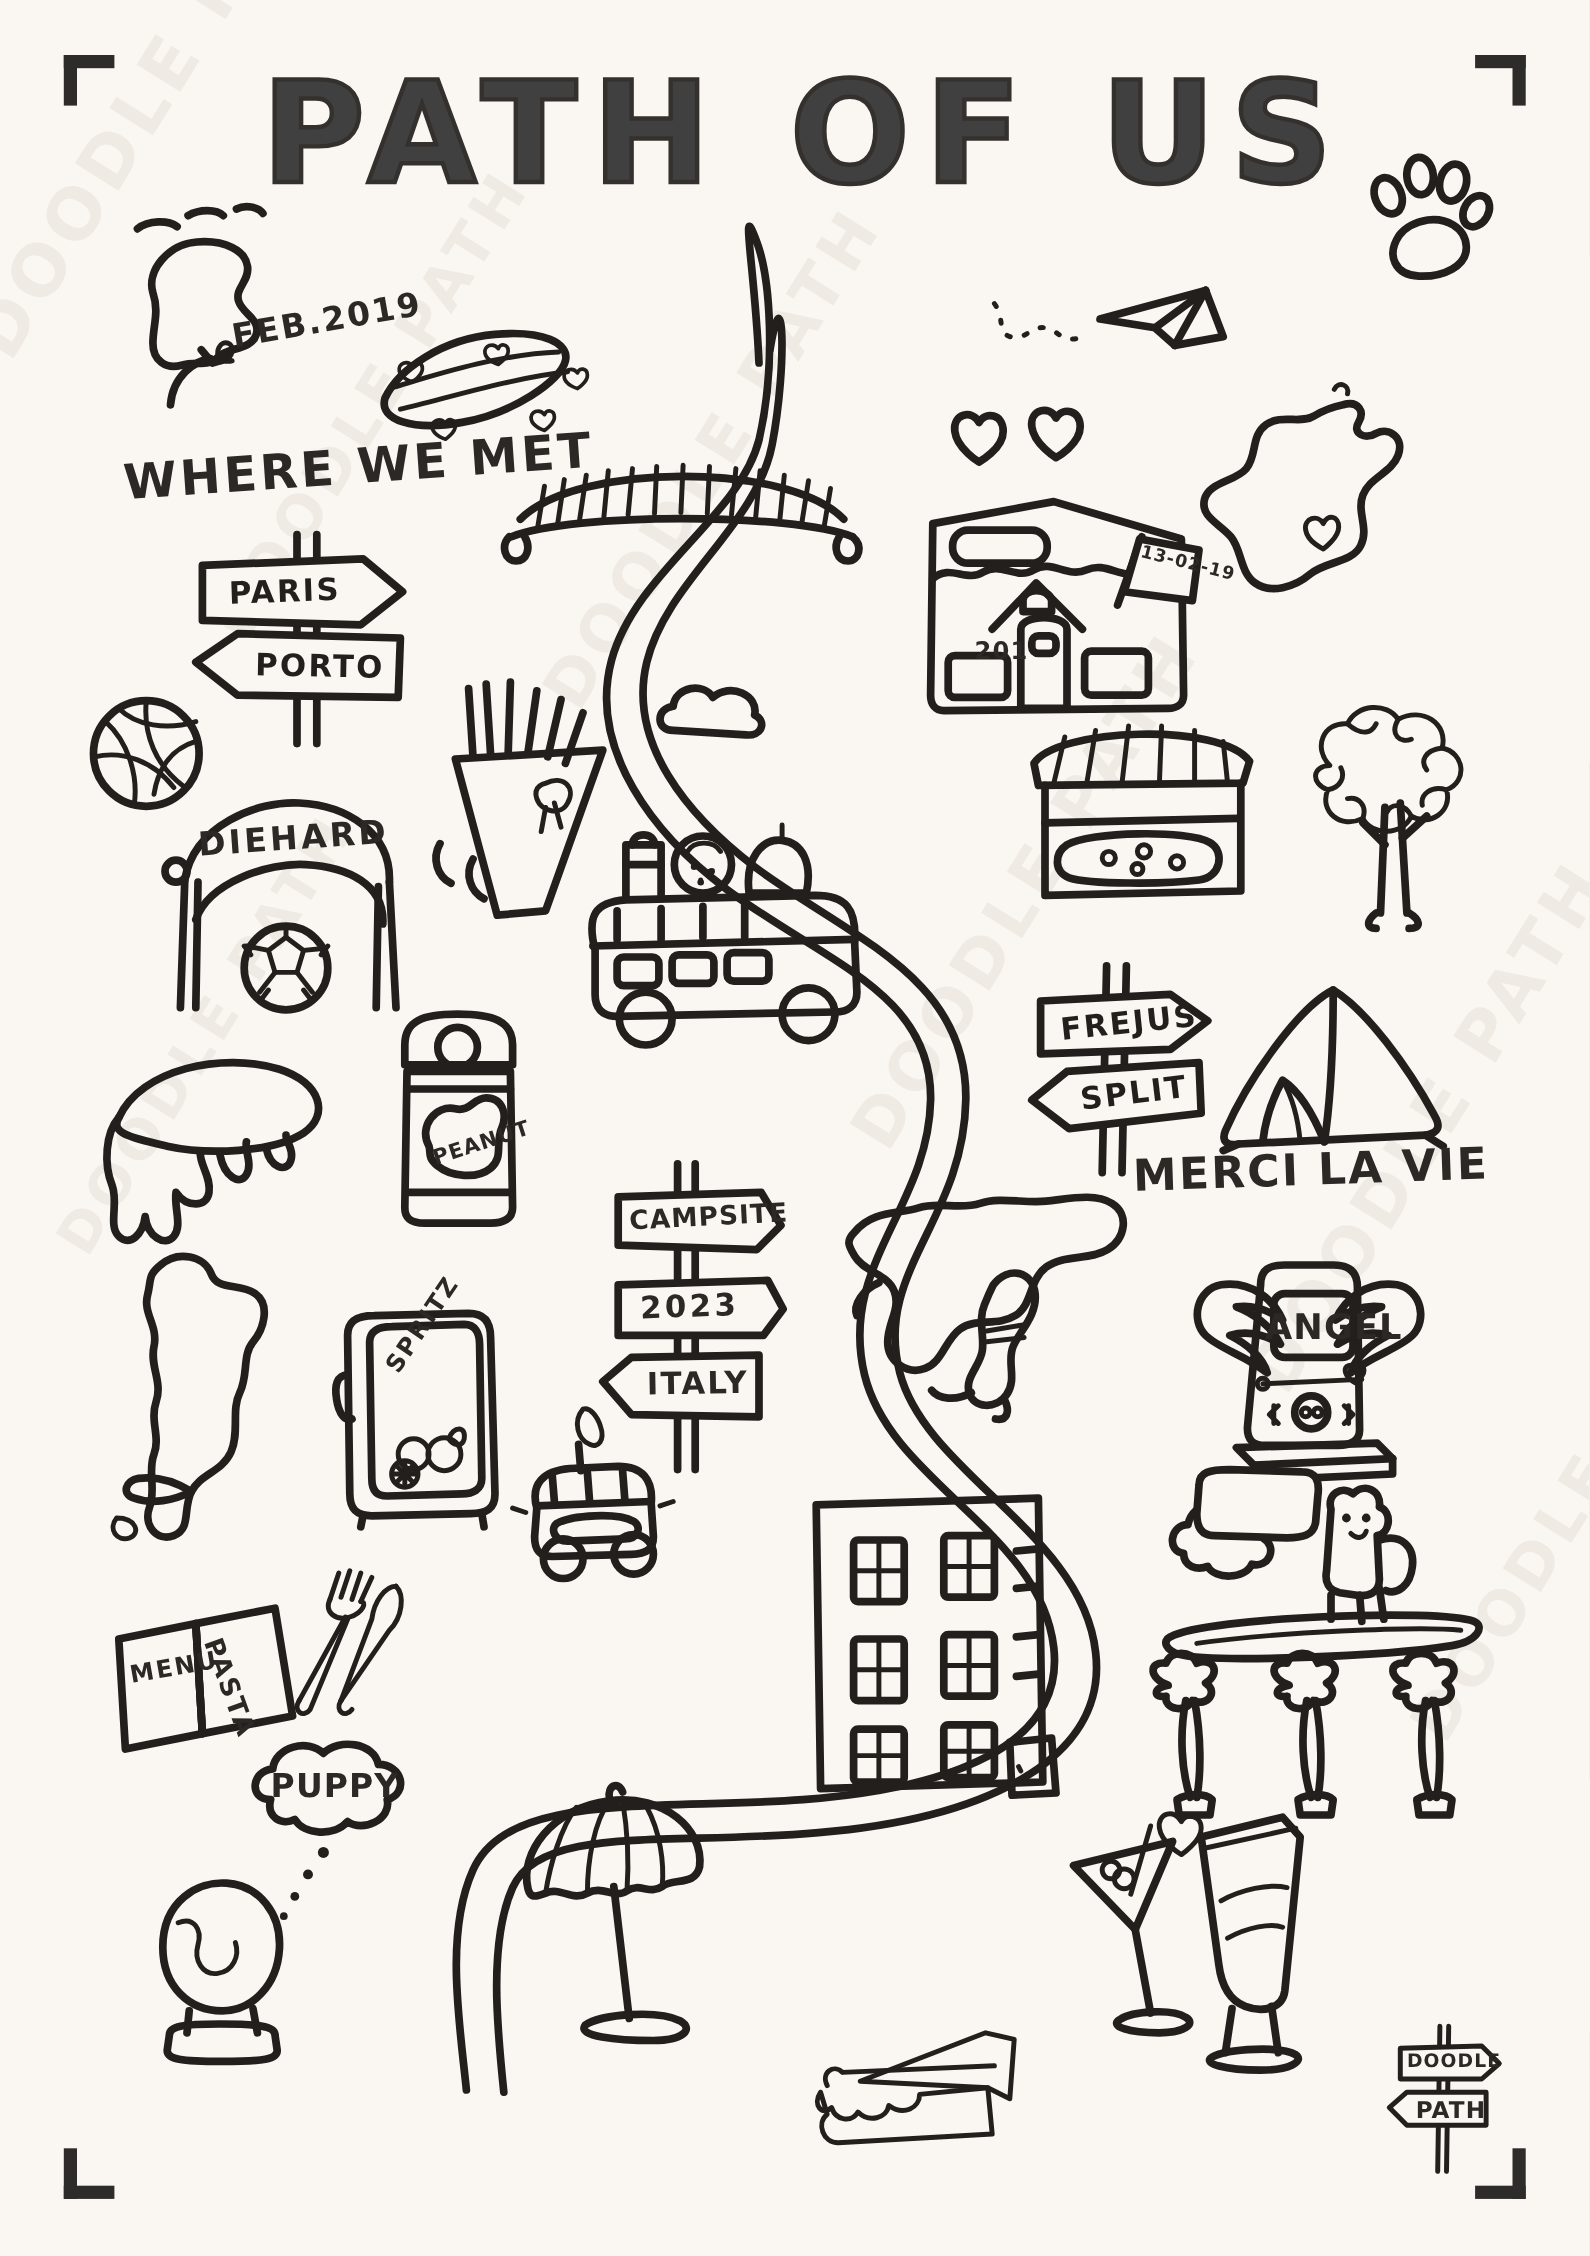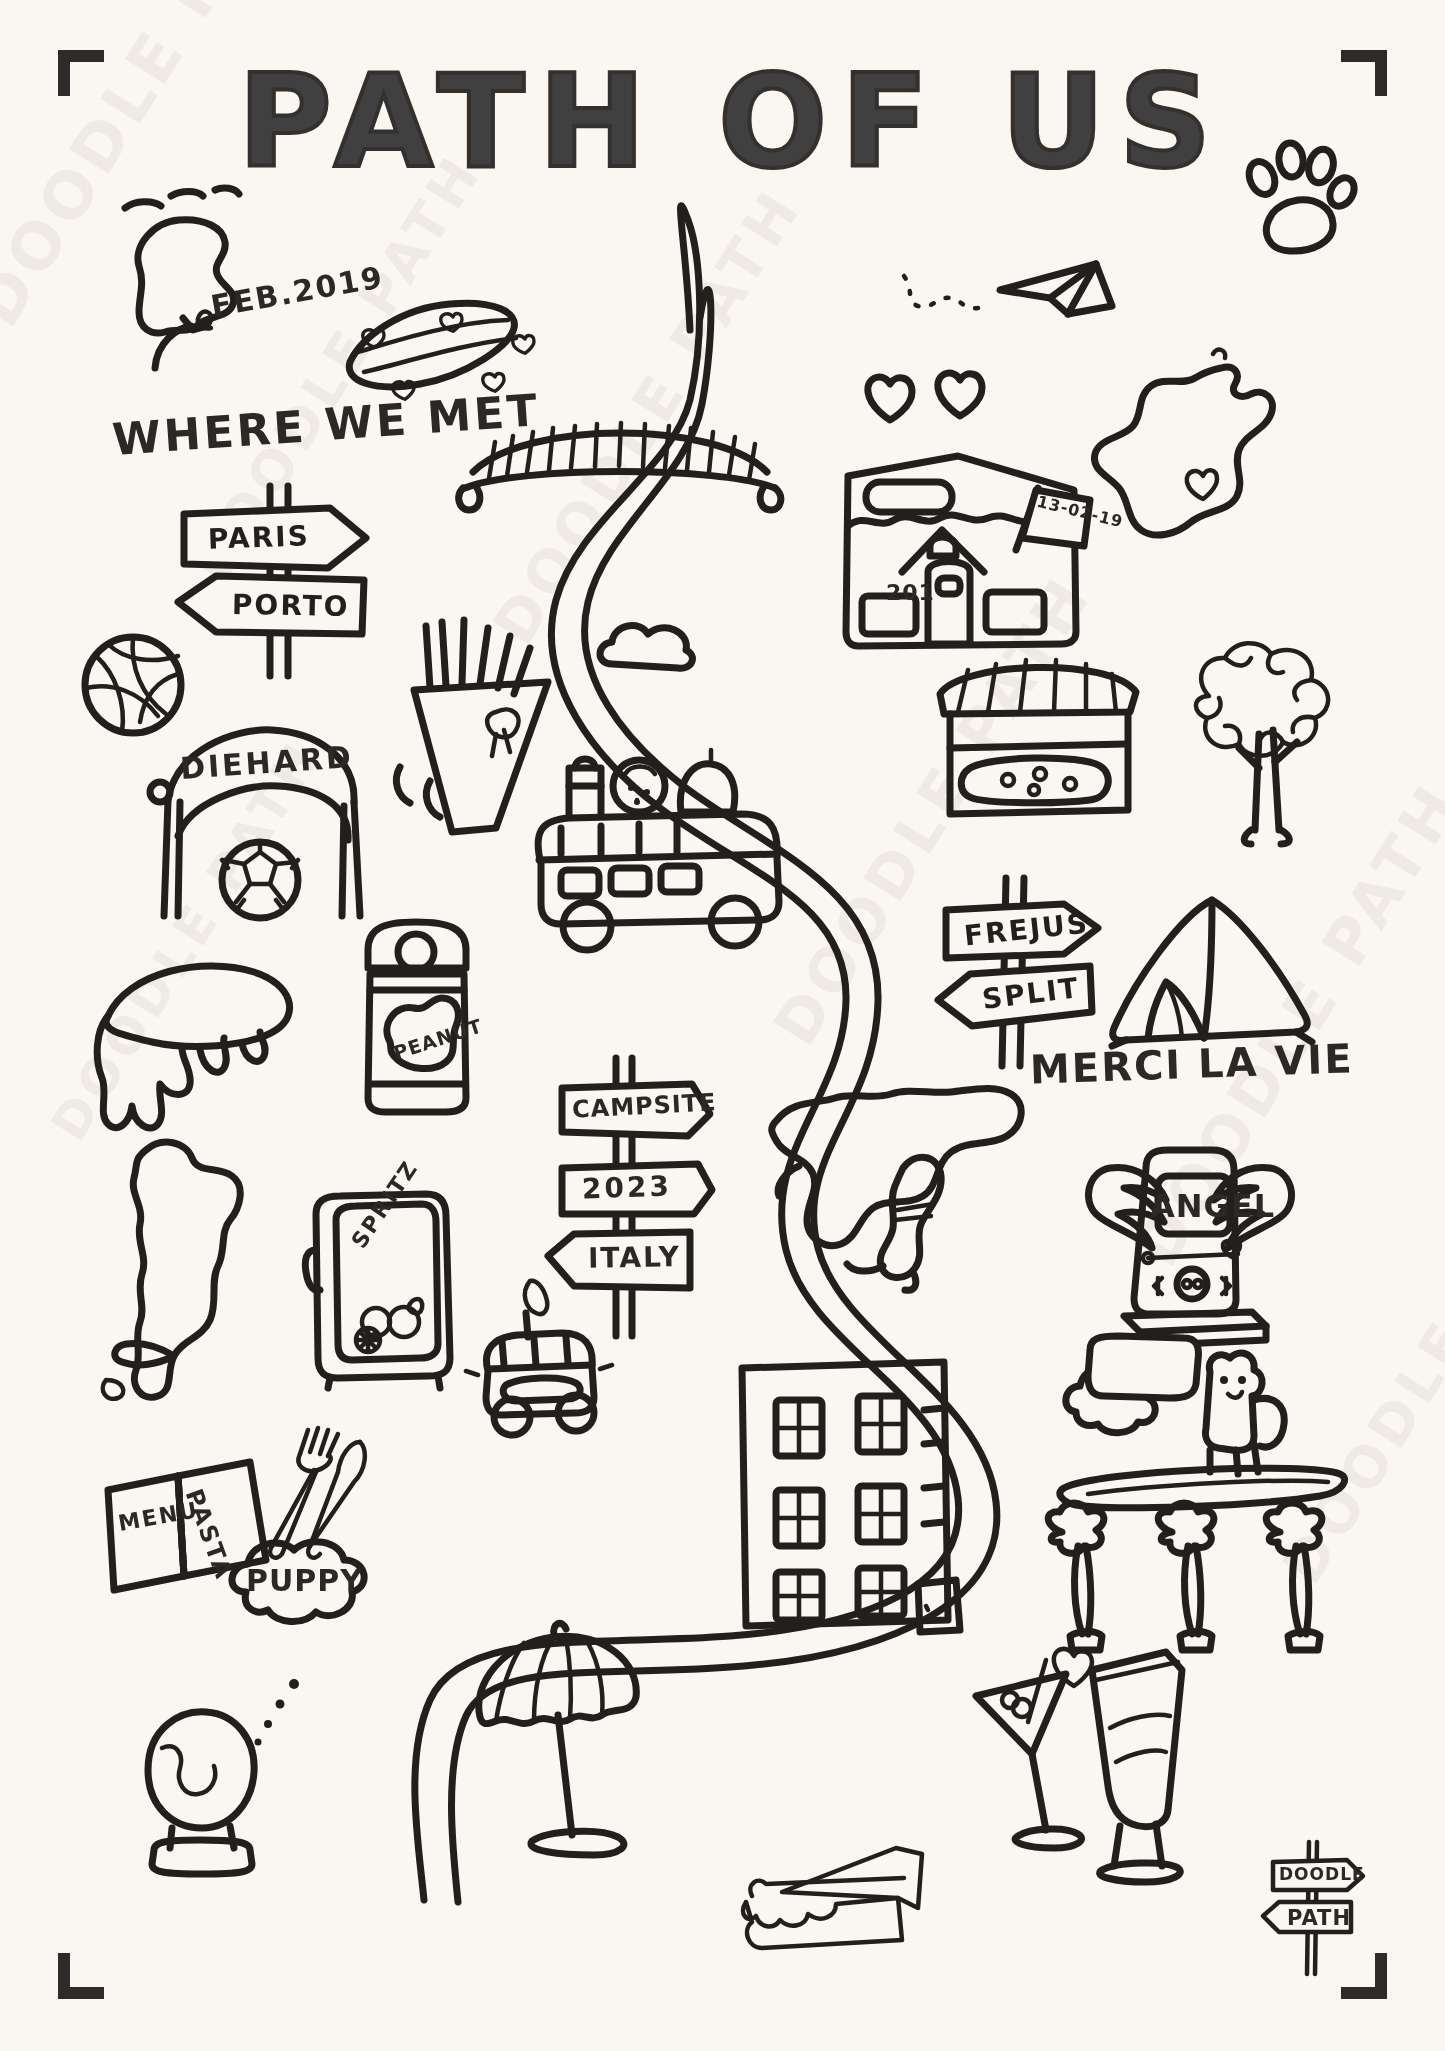--- a/index.html
+++ b/index.html
@@ -529,21 +529,21 @@
       <path class="ink-thin" d="M60 10 L52 34 M70 8 L62 32 M80 10 L72 34 M90 14 L80 36"></path>
       <path class="ink-thin" d="M52 34 C46 46 58 54 70 50 C82 46 86 36 80 36"></path>
       <path class="ink-thin" d="M66 50 L24 126"></path>
       <path class="ink-thin" d="M24 126 C18 136 28 142 34 134 L68 52"></path>
       <path class="ink-thin" d="M112 22 C120 30 118 50 106 62 L62 126"></path>
       <path class="ink-thin" d="M112 22 C102 22 92 36 90 52 L62 126"></path>
       <path class="ink-thin" d="M62 126 C56 136 66 142 72 134"></path>
     </svg>
   </div>
 
-  <div class="item" style="left:222px; top:1534px;">
+  <div class="item" style="left:222px; top:1578px;">
     <svg width="160" height="100" viewBox="0 0 160 100">
       <path class="ink" d="M24 58 C4 58 6 32 26 30 C28 10 58 2 72 16 C86 2 118 6 122 26
                            C144 26 150 52 130 58 C134 76 108 88 94 78
                            C82 92 54 90 46 76 C34 82 20 74 24 58 Z"></path>
     </svg>
     <div class="hand" style="position:absolute; left:24px; top:32px; font-size:30px; letter-spacing:1px;">PUPPY</div>
   </div>
   <div class="art" style="left:250px; top:1678px;">
     <svg width="60" height="80" viewBox="0 0 60 80">
       <circle class="ink-fill" cx="44" cy="6" r="5"></circle>

